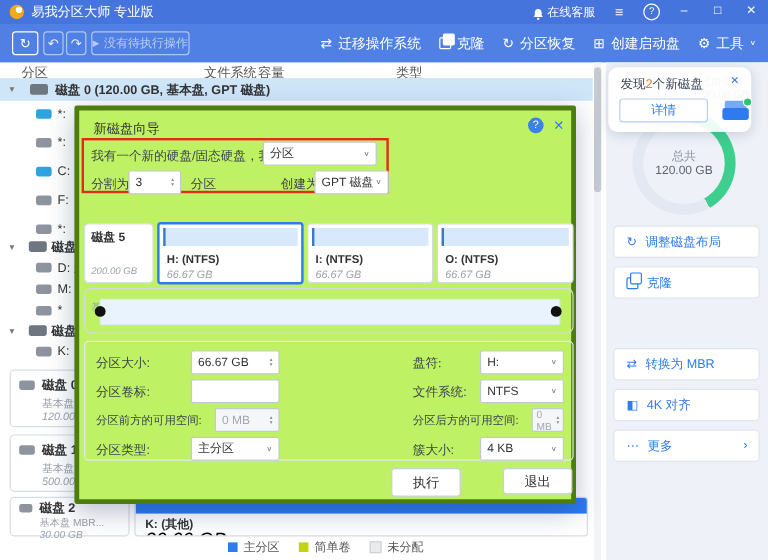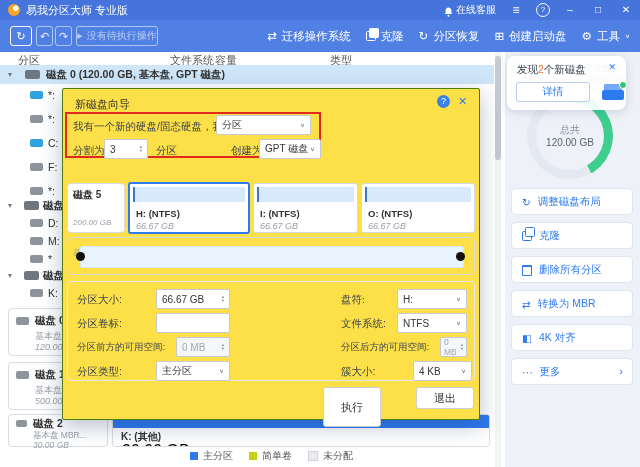--- a/index.html
+++ b/index.html
@@ -18,21 +18,21 @@
   .treelbl{font-size:10.5px;color:#333;white-space:nowrap;}
   .bold{font-weight:bold;}
   .disk-ico{display:inline-block;width:13px;height:8px;border-radius:2px;background:#8d949e;}
   .disk-ico.big{width:15px;height:9px;background:#6e7680;}
   .disk-ico.teal{background:#2fa3e0;}
   .chev-tree{font-size:8px;color:#777;}
   .card{background:#fff;border:1px solid #d8dde3;border-radius:4px;}
   .card .nm{font-size:10.5px;color:#333;font-weight:bold;white-space:nowrap;}
   .card .sub{font-size:9px;color:#9aa1ab;white-space:nowrap;}
   .it{font-style:italic;}
-  .dialog{left:62px;top:88px;width:418px;height:332px;background:#fde047;border:1px solid #4d7c0f;
+  .dialog{left:62px;top:88px;width:418px;height:332px;background:#bef264;border:4px solid #4d7c0f;
           box-shadow:0 6px 22px rgba(20,40,90,.30);border-radius:2px;}
   .dlg-title{font-size:11px;color:#333;}
   .redbox{border:2px solid #e02a1e;}
   .lbl{font-size:10.5px;color:#3c434c;white-space:nowrap;}
   .sel,.spinbox,.txt{border:1px solid #c3c9d2;border-radius:2px;background:#fff;font-size:10px;color:#333;
        display:flex;align-items:center;justify-content:space-between;padding:0 5px;}
   .chev{font-size:7px;color:#778;transform:scaleY(.8);}
   .spin{display:flex;flex-direction:column;line-height:4px;font-size:4.5px;color:#889;}
   .dis{background:#f5f6f8;color:#a2a8b0;}
   .part{background:#fff;border:1px solid #d5dae0;border-radius:3px;}
@@ -245,24 +245,20 @@
   </div>
 
   <div class="r sbtn" style="top:188px;">
     <span>↻</span>
     <span>调整磁盘布局</span>
   </div>
   <div class="r sbtn" style="top:222px;">
     <span class="ico-copy"></span>
     <span>克隆</span>
   </div>
-  <div class="r sbtn" style="top:256px;">
-    <span class="ico-trash"></span>
-    <span>删除所有分区</span>
-  </div>
   <div class="r sbtn" style="top:290px;">
     <span>⇄</span>
     <span>转换为 MBR</span>
   </div>
   <div class="r sbtn" style="top:324px;">
     <span>◧</span>
     <span>4K 对齐</span>
   </div>
   <div class="r sbtn" style="top:358px;">
     <span>⋯</span>
@@ -367,26 +363,26 @@
           <span>▾</span>
         </span>
     </div>
 
     <span class="r lbl" style="left:14px;top:276px;">分区类型:</span>
     <div class="r sel" style="left:93px;top:272px;width:74px;height:20px;">
       <span>主分区</span>
       <span class="chev">∨</span>
     </div>
     <span class="r lbl" style="left:278px;top:276px;">簇大小:</span>
-    <div class="r sel" style="left:350px;top:272px;width:59px;height:20px;text-align:right;">
+    <div class="r sel" style="left:334px;top:272px;width:70px;height:20px;text-align:right;">
       <span>4 KB</span>
       <span class="chev">∨</span>
     </div>
 
-    <div class="r btn" style="left:260px;top:298px;width:58px;height:40px;font-family:Liberation Serif, serif;">
+    <div class="r btn" style="left:260px;top:298px;width:58px;height:24px;font-family:Liberation Serif, serif;">
       <span>执行</span>
     </div>
     <div class="r btn" style="left:353px;top:298px;width:58px;height:22px;">
       <span>退出</span>
     </div>
   </div>
 
 </div>
 
 </body></html>

